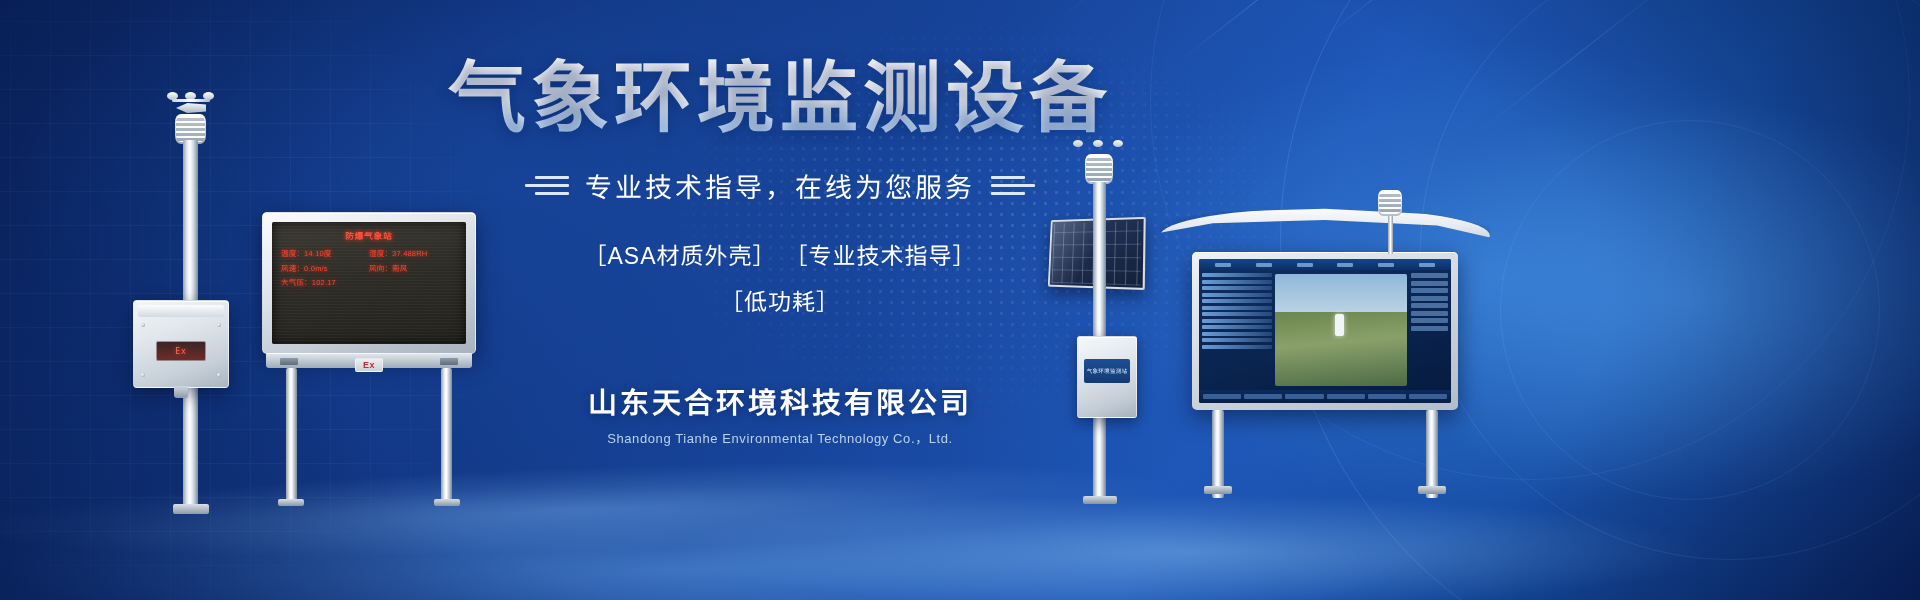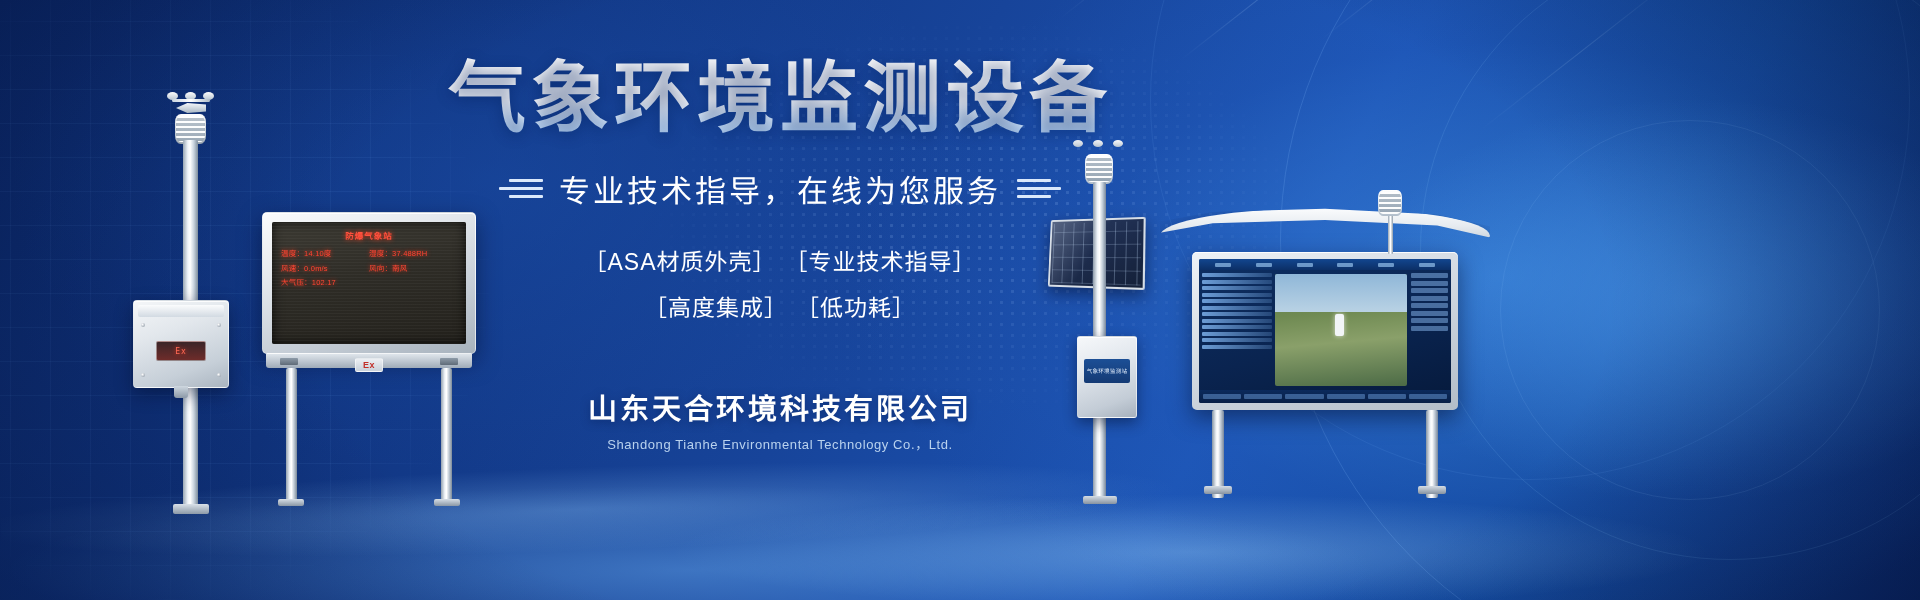--- a/index.html
+++ b/index.html
@@ -84,21 +84,21 @@
     background:linear-gradient(180deg,#ffffff 0%,#ffffff 52%,#cfe4fb 78%,#a9ccf2 100%);
     -webkit-background-clip:text; background-clip:text;
     -webkit-text-fill-color:transparent;
     text-shadow:0 3px 14px rgba(0,30,90,0.45);
     white-space:nowrap;
   }
   .subline {
     margin-top:26px; display:flex; align-items:center; justify-content:center; gap:16px;
   }
   .subline-text {
-    font-size:31px; font-weight:normal; color:#ffffff; letter-spacing:3px; white-space:nowrap;
+    font-size:27px; font-weight:normal; color:#ffffff; letter-spacing:3px; white-space:nowrap;
   }
   .deco { display:flex; flex-direction:column; gap:5px; }
   .deco i { display:block; height:3px; background:#dbe9fb; border-radius:1px; }
   .deco.left  i:nth-child(1){ width:34px; margin-left:10px; }
   .deco.left  i:nth-child(2){ width:44px; margin-left:0; }
   .deco.left  i:nth-child(3){ width:34px; margin-left:10px; }
   .deco.right i:nth-child(1){ width:34px; margin-right:10px; margin-left:auto; }
   .deco.right i:nth-child(2){ width:44px; margin-right:0;  margin-left:auto; }
   .deco.right i:nth-child(3){ width:34px; margin-right:10px; margin-left:auto; }
 
@@ -560,21 +560,20 @@
           <i></i>
       </span>
     </div>
 
     <div class="tags">
       <div class="tag-row">
         <span class="tag">［ASA材质外壳］</span>
         <span class="tag">［专业技术指导］</span>
       </div>
       <div class="tag-row">
-        <span class="tag">［高度集成］</span>
         <span class="tag">［低功耗］</span>
       </div>
     </div>
 
     <div class="company">
       <div class="company-cn">山东天合环境科技有限公司</div>
       <div class="company-en">Shandong Tianhe Environmental Technology Co.，Ltd.</div>
     </div>
 
   </div>

